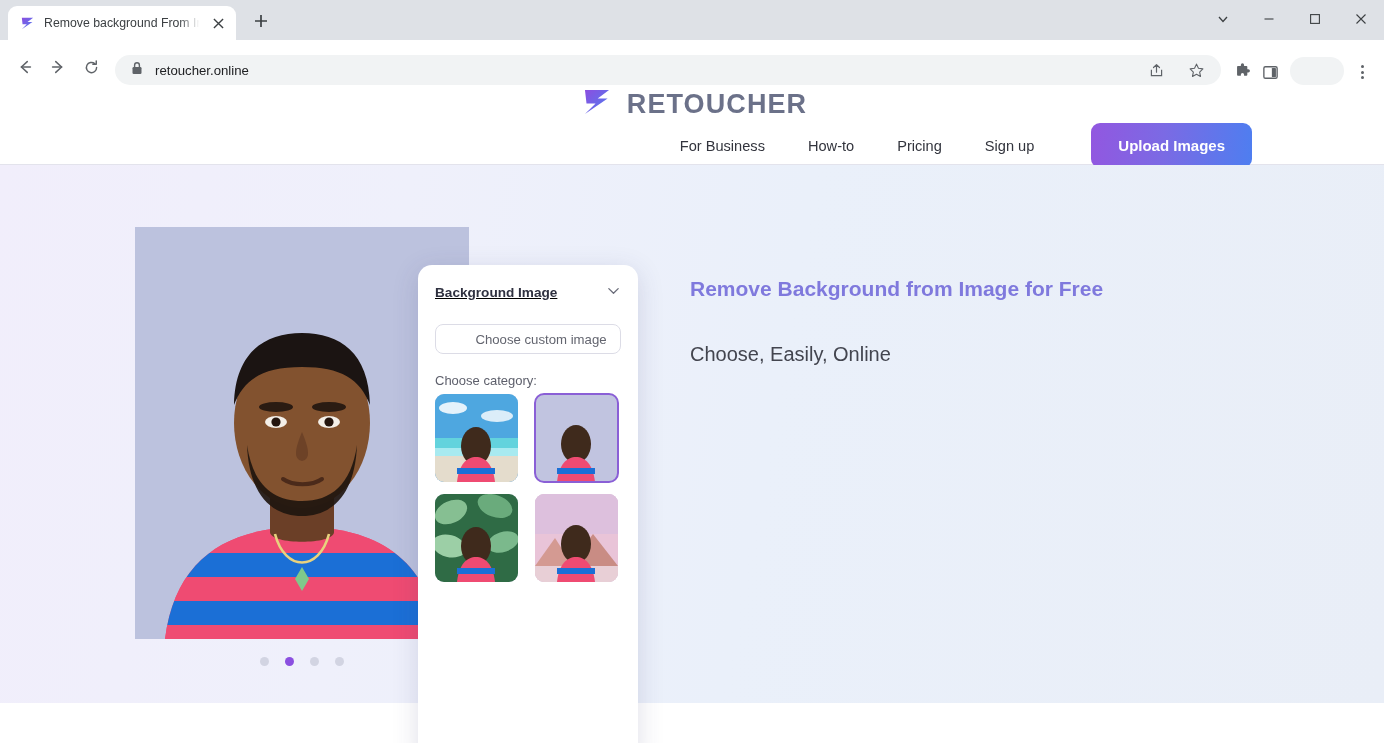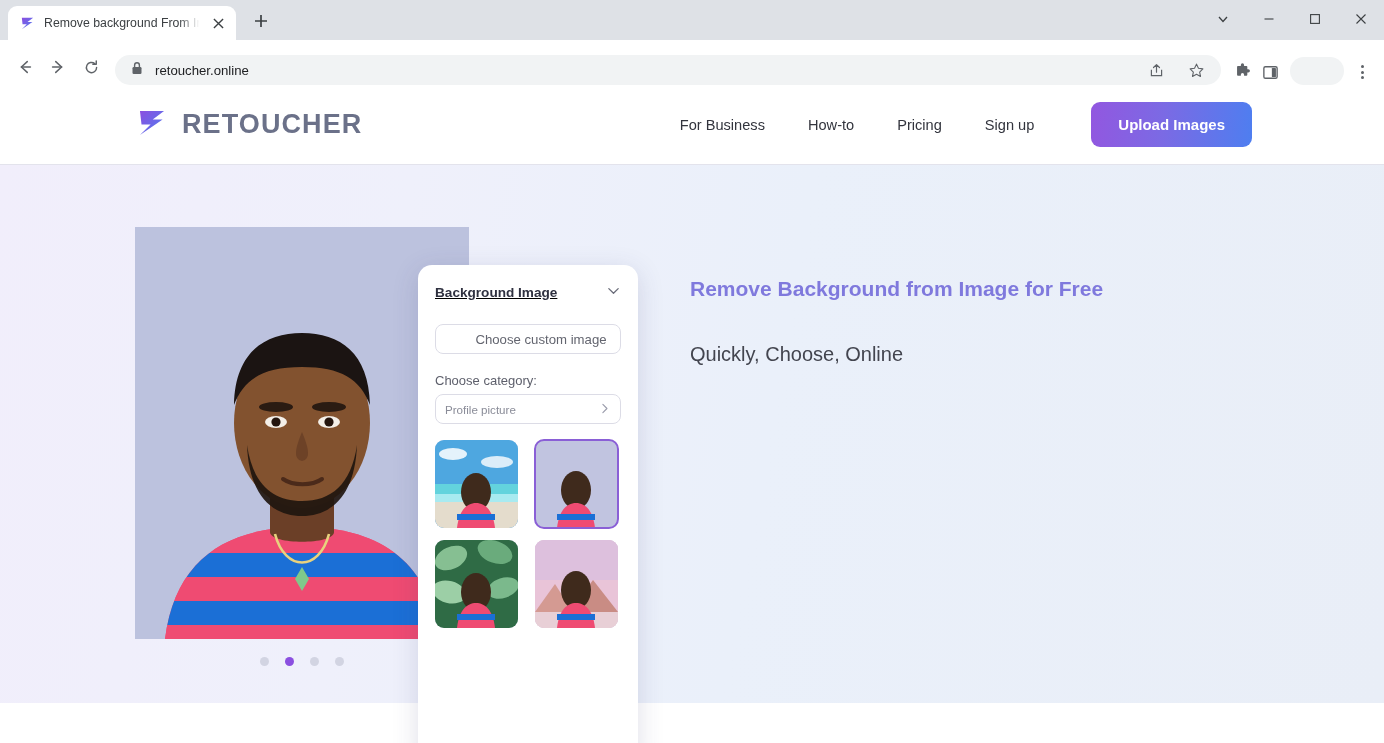--- a/index.html
+++ b/index.html
@@ -74,21 +74,21 @@
     display: flex; flex-direction: column; align-items: center;
     justify-content: center; gap: 2.5px;
   }
   .menu-dots i { width: 3px; height: 3px; border-radius: 50%; background: #5f6368; display:block; }
 
   
   .page { width: 1384px; height: 659px; background: #fff; overflow: hidden; }
 
   .site-header {
     height: 80px; background: #ffffff; border-bottom: 1px solid #e3e3ec;
-    display: flex; align-items: center; padding: 0 132px 0 135px;
+    display: flex; align-items: center; padding: 0 132px 0 135px; flex-direction: column;
   }
   .logo-wrap { display: flex; align-items: center; gap: 13px; }
   .logo-text {
     font-size: 27px; font-weight: bold; letter-spacing: 1.1px;
     color: #6b7189;
   }
   .site-nav {
     margin-left: auto; display: flex; align-items: center; gap: 43px;
   }
   .nav-link { font-size: 14.6px; color: #32343d; white-space: nowrap; }
@@ -404,28 +404,20 @@
             <svg width="15" height="15" viewBox="0 0 16 16">
               <path d="M3 6 L8 11 L13 6" stroke="#6b6d7a" stroke-width="1.4" fill="none" stroke-linecap="round" stroke-linejoin="round"></path>
             </svg>
           </span>
         </div>
 
         <div class="choose-custom">Choose custom image</div>
 
         <div class="choose-cat-label">Choose category:</div>
 
-        <div class="cat-select">
-          <span style="flex:1">Profile picture</span>
-          <span>
-            <svg width="13" height="13" viewBox="0 0 16 16">
-              <path d="M6 3 L11 8 L6 13" stroke="#9a9cab" stroke-width="1.4" fill="none" stroke-linecap="round" stroke-linejoin="round"></path>
-            </svg>
-          </span>
-        </div>
 
         <div class="thumb-grid">
 
           <div class="thumb">
             <svg viewBox="0 0 83 88" width="83" height="88">
               <rect width="83" height="88" fill="#4ea7e0"></rect>
               <ellipse cx="18" cy="14" rx="14" ry="6" fill="#ffffff" opacity=".85"></ellipse>
               <ellipse cx="62" cy="22" rx="16" ry="6" fill="#ffffff" opacity=".8"></ellipse>
               <rect y="44" width="83" height="10" fill="#63d3dd"></rect>
               <rect y="54" width="83" height="8" fill="#a8eaf0"></rect>
@@ -470,18 +462,18 @@
               <path d="M22 74 H60 V80 H22 Z" fill="#1b6fd6"></path>
             </svg>
           </div>
 
         </div>
       </div>
     </div>
 
     <div class="hero-right">
       <h2 class="h2">Remove Background from Image for Free</h2>
-      <p class="tagline">Quickly, Choose, Online</p>
+      <p class="tagline">Choose, Easily, Online</p>
 
     </div>
 
   </section>
 </div>
 
 </body></html>

